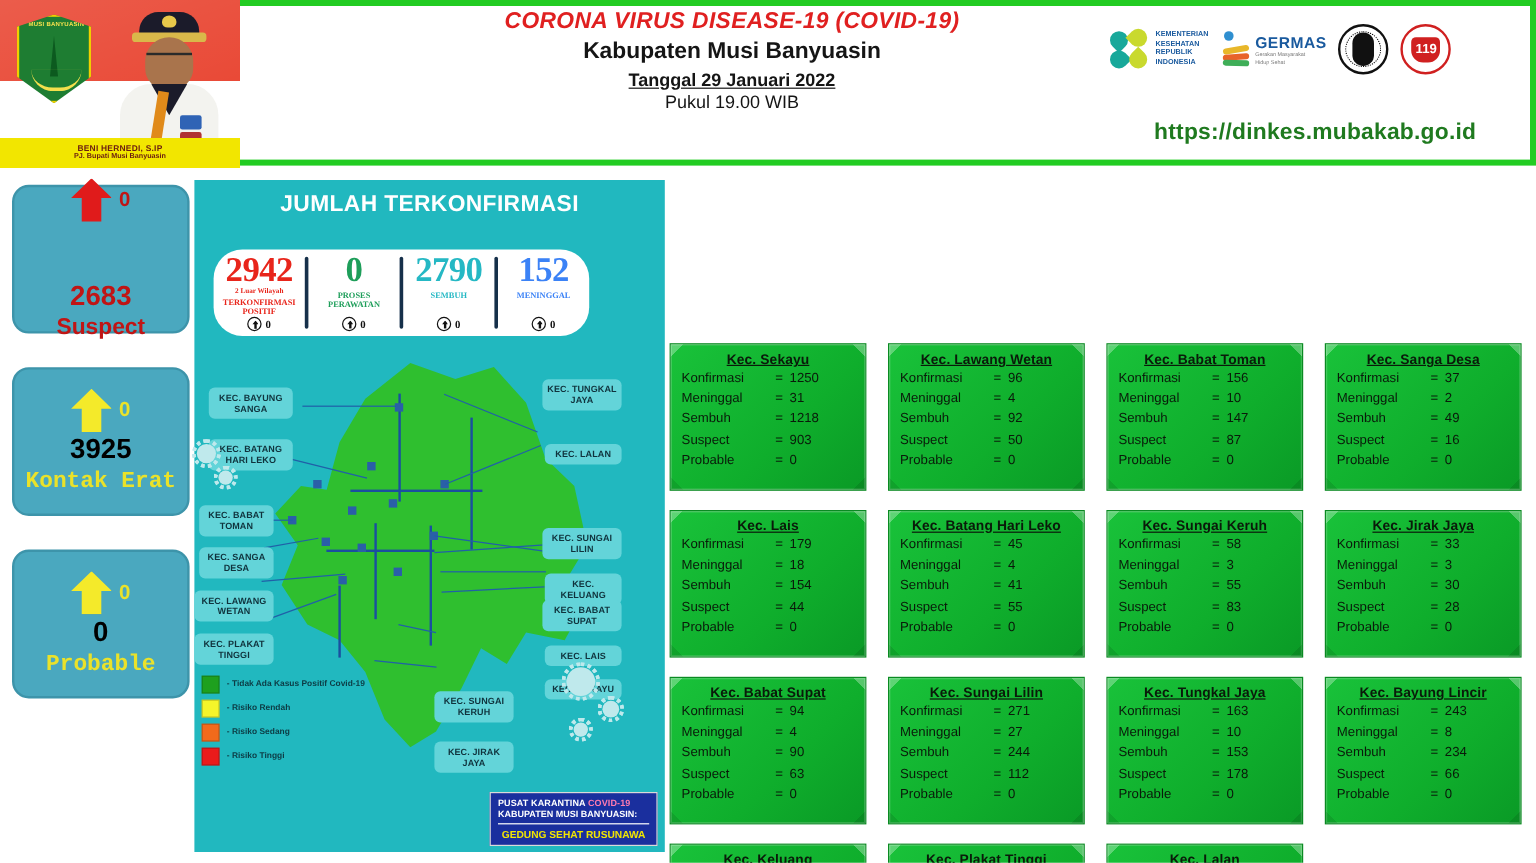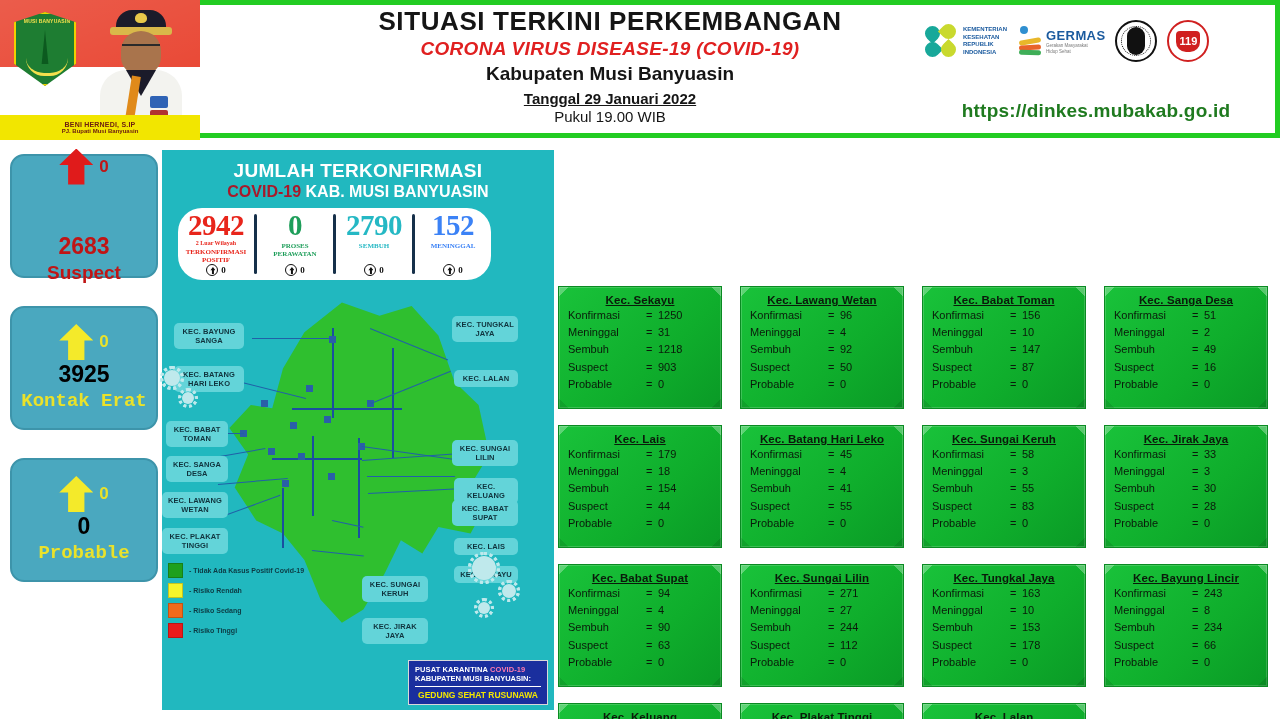--- a/index.html
+++ b/index.html
@@ -316,21 +316,20 @@
         <div class="p-medal"></div>
         <div class="p-medal2"></div>
       </div>
       <div class="name-bar">
         <div class="n1">BENI HERNEDI, S.IP</div>
         <div class="n2">PJ. Bupati Musi Banyuasin</div>
       </div>
     </div>
 
     <div class="title-wrap">
-      <div class="t1">SITUASI TERKINI PERKEMBANGAN</div>
       <div class="t2">CORONA VIRUS DISEASE-19 (COVID-19)</div>
       <div class="t3">Kabupaten Musi Banyuasin</div>
       <div class="t4">Tanggal  29 Januari 2022</div>
       <div class="t5">Pukul 19.00 WIB</div>
     </div>
 
     <div class="logos">
       <div class="logo-kemenkes">
         <div class="kemenkes-mark">
           <i></i>
@@ -398,21 +397,20 @@
           </div>
         <div class="delta delta-yellow">0</div>
       </div>
       <div class="big-num big-yellow">0</div>
       <div class="stat-label label-yellow">Probable</div>
     </div>
 
     <div class="mid-panel">
       <div class="mid-title">
         <div class="mt1">JUMLAH TERKONFIRMASI</div>
-        <div class="mt2"><em>COVID-19</em><span> KAB. MUSI BANYUASIN</span></div>
       </div>
 
       <div class="stat-strip">
         <div class="strip-cell">
           <div class="sc-num c-red">2942</div>
           <div class="sc-extra c-red">2 Luar Wilayah</div>
           <div class="sc-sub c-red"><span>TERKONFIRMASI</span><br><span>POSITIF</span></div>
           <div class="sc-delta">
             <div class="circ-arrow"></div>
             <span>0</span>
@@ -619,21 +617,21 @@
             <span class="k-key">Probable</span>
             <span class="k-eq">=</span>
             <span class="k-val">0</span>
           </div>
         </div>
         <div class="kcard" style="left: 546px; top: 0px;">
           <div class="kcard-title">Kec. Sanga Desa</div>
           <div class="krow">
             <span class="k-key">Konfirmasi</span>
             <span class="k-eq">=</span>
-            <span class="k-val">51</span>
+            <span class="k-val">37</span>
           </div>
           <div class="krow">
             <span class="k-key">Meninggal</span>
             <span class="k-eq">=</span>
             <span class="k-val">2</span>
           </div>
           <div class="krow">
             <span class="k-key">Sembuh</span>
             <span class="k-eq">=</span>
             <span class="k-val">49</span>

